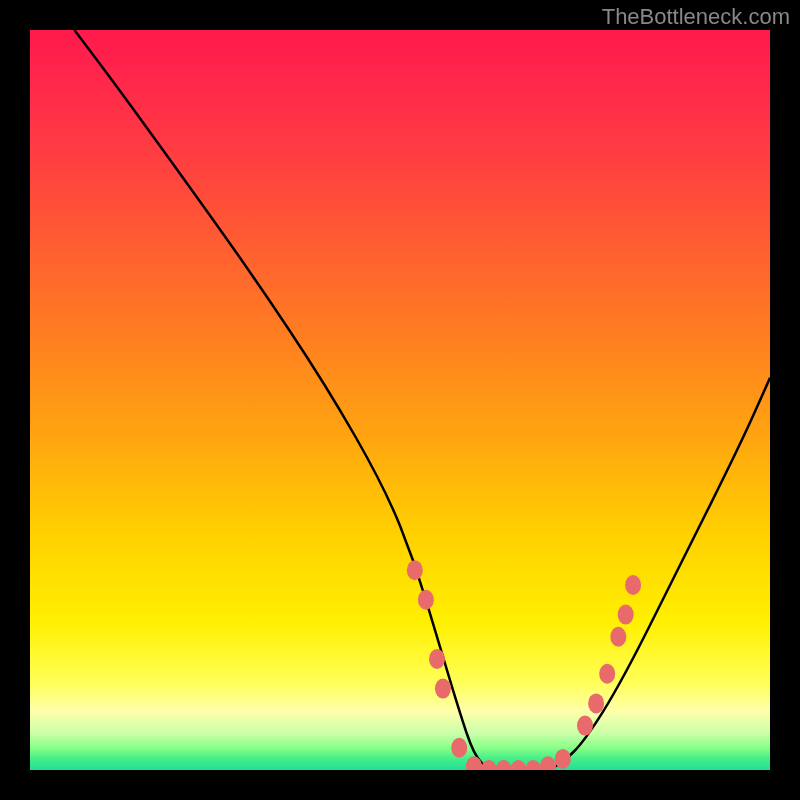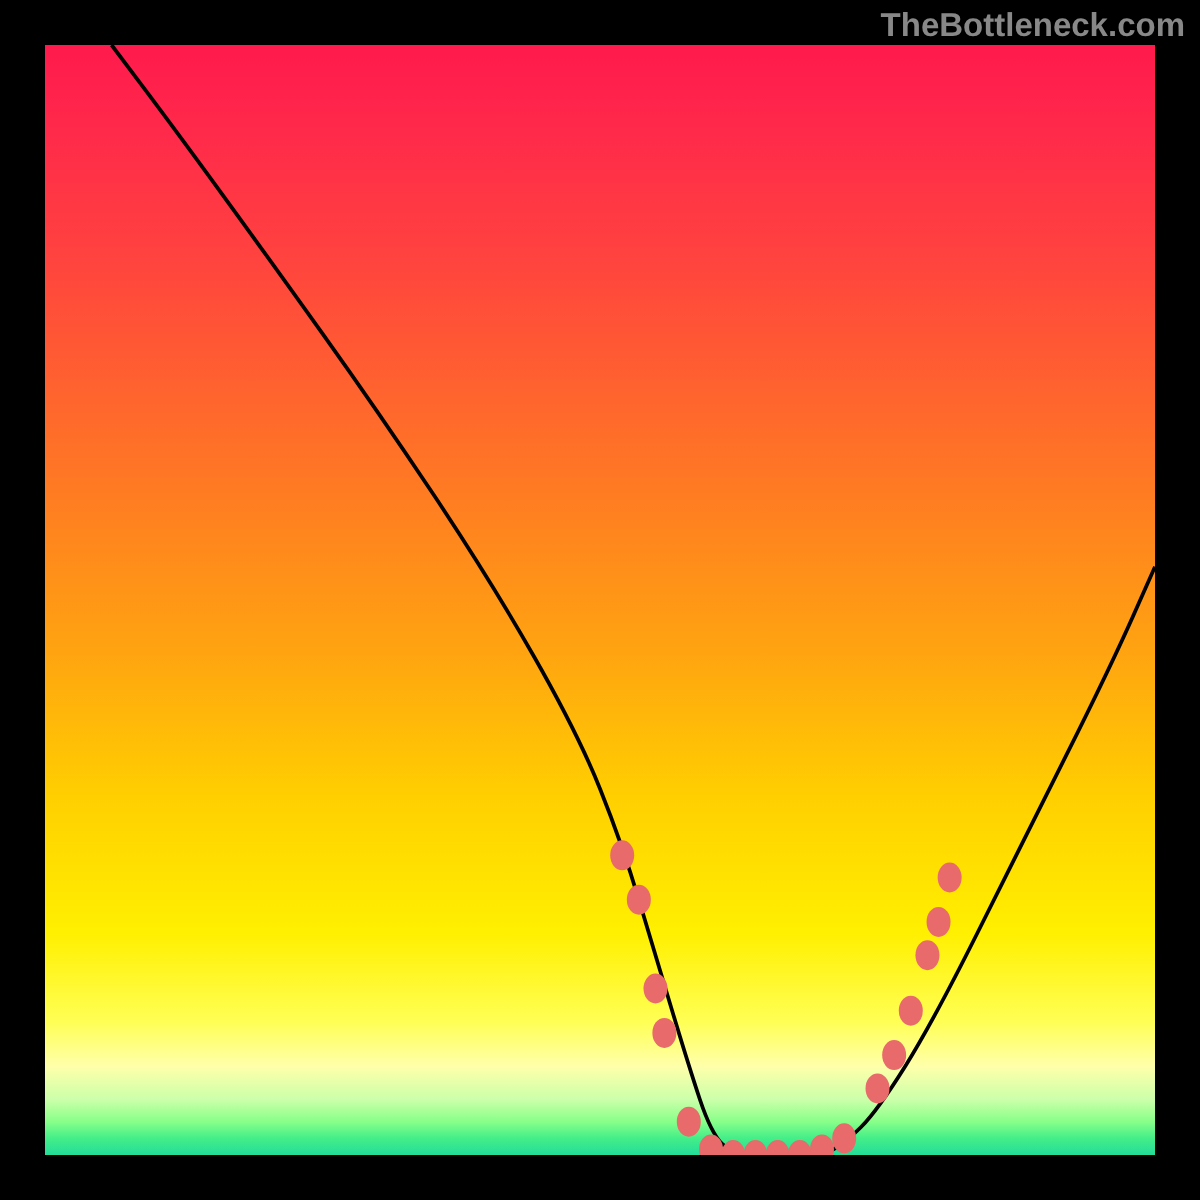--- a/index.html
+++ b/index.html
@@ -10,21 +10,21 @@
     position: relative;
     font-family: Arial, sans-serif;
     overflow: hidden;
   }
   .watermark {
     position: absolute;
     top: 4px;
     right: 10px;
     color: #888;
     font-size: 22px;
-    font-weight: bold;
+    font-weight: normal;
     z-index: 10;
   }
   .plot-area {
     position: absolute;
     left: 30px;
     top: 30px;
     width: 740px;
     height: 740px;
     background: linear-gradient(to bottom,
       #ff1a4d 0%,

